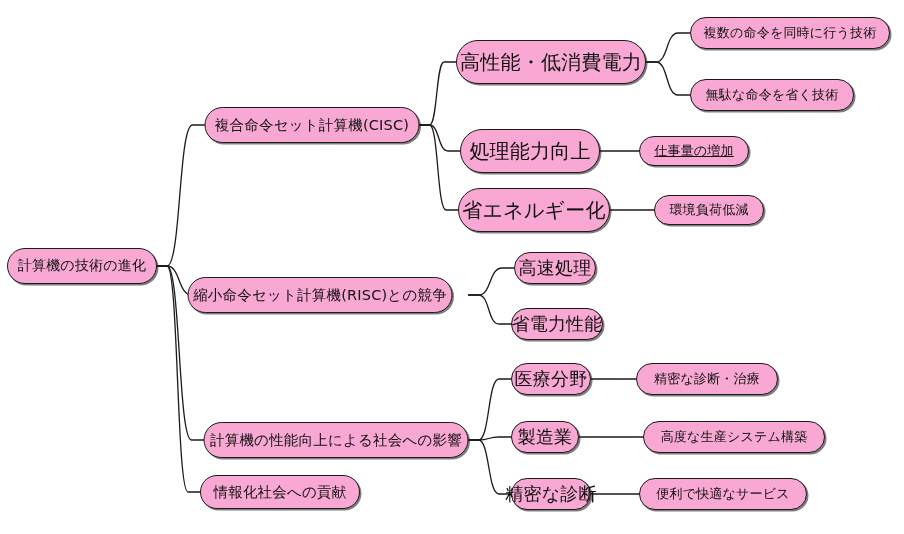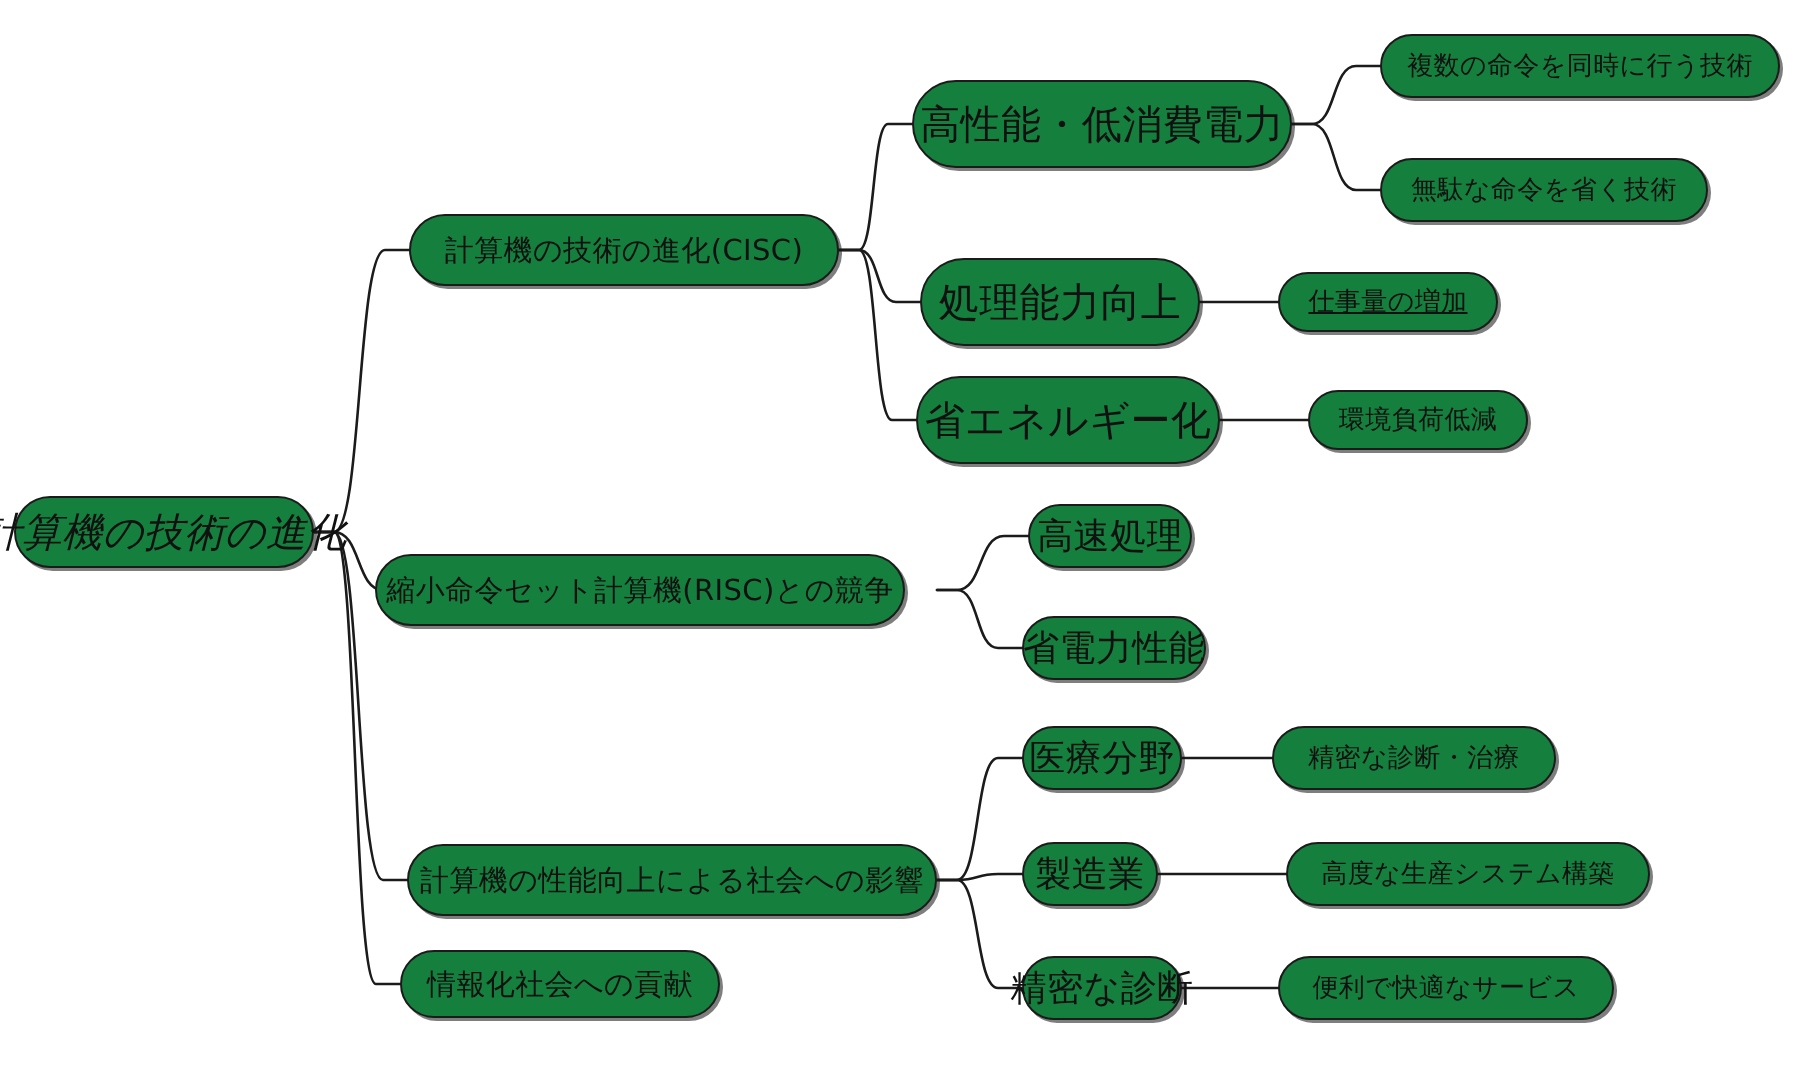--- a/index.html
+++ b/index.html
@@ -22,30 +22,30 @@
     width: 904px;
     height: 534px;
     pointer-events: none;
   }
   .node {
     position: absolute;
     box-sizing: border-box;
     display: flex;
     align-items: center;
     justify-content: center;
-    background: #15803d;
+    background: #f9a8d4;
     border: 1.4px solid #1b1b1b;
     border-radius: 999px;
     color: #111111;
     white-space: nowrap;
     box-shadow: 1.5px 1.5px 0 rgba(20,20,20,0.55);
     transform: translate(-50%, -50%);
     letter-spacing: 0.2px;
   }
-  .lvl-root  { font-size: 20px; font-style: italic; }
+  .lvl-root  { font-size: 14px; }
   .lvl-two   { font-size: 14.5px; }
   .lvl-three { font-size: 20px; }
   .lvl-three-sm { font-size: 18px; }
   .lvl-leaf  { font-size: 13px; }
 </style>
 </head>
 <body>
 
 <div id="canvas">
   <svg id="edges" viewBox="0 0 904 534" xmlns="http://www.w3.org/2000/svg">
@@ -68,21 +68,21 @@
       <path d="M 591 379 L 601 379 C 613.65 379, 611.35 379, 624 379 L 636 379" fill="none" stroke="#1b1b1b" stroke-width="1.3" stroke-linecap="round"></path>
       <path d="M 579 437 L 589 437 C 612.1 437, 607.9 437, 631 437 L 643 437" fill="none" stroke="#1b1b1b" stroke-width="1.3" stroke-linecap="round"></path>
       <path d="M 591 494 L 601 494 C 615.3 494, 612.7 494, 627 494 L 639 494" fill="none" stroke="#1b1b1b" stroke-width="1.3" stroke-linecap="round"></path>
     </svg>
 
   <div class="node lvl-root" style="left: 82px; top: 266px; width: 150px; height: 36px;">
     <span>計算機の技術の進化</span>
   </div>
 
   <div class="node lvl-two" style="left: 312px; top: 125px; width: 215px; height: 36px;">
-    <span>計算機の技術の進化(CISC)</span>
+    <span>複合命令セット計算機(CISC)</span>
   </div>
   <div class="node lvl-two" style="left: 320px; top: 295px; width: 265px; height: 36px;">
     <span>縮小命令セット計算機(RISC)との競争</span>
   </div>
   <div class="node lvl-two" style="left: 336px; top: 440px; width: 265px; height: 36px;">
     <span>計算機の性能向上による社会への影響</span>
   </div>
   <div class="node lvl-two" style="left: 280px; top: 492px; width: 160px; height: 34px;">
     <span>情報化社会への貢献</span>
   </div>

